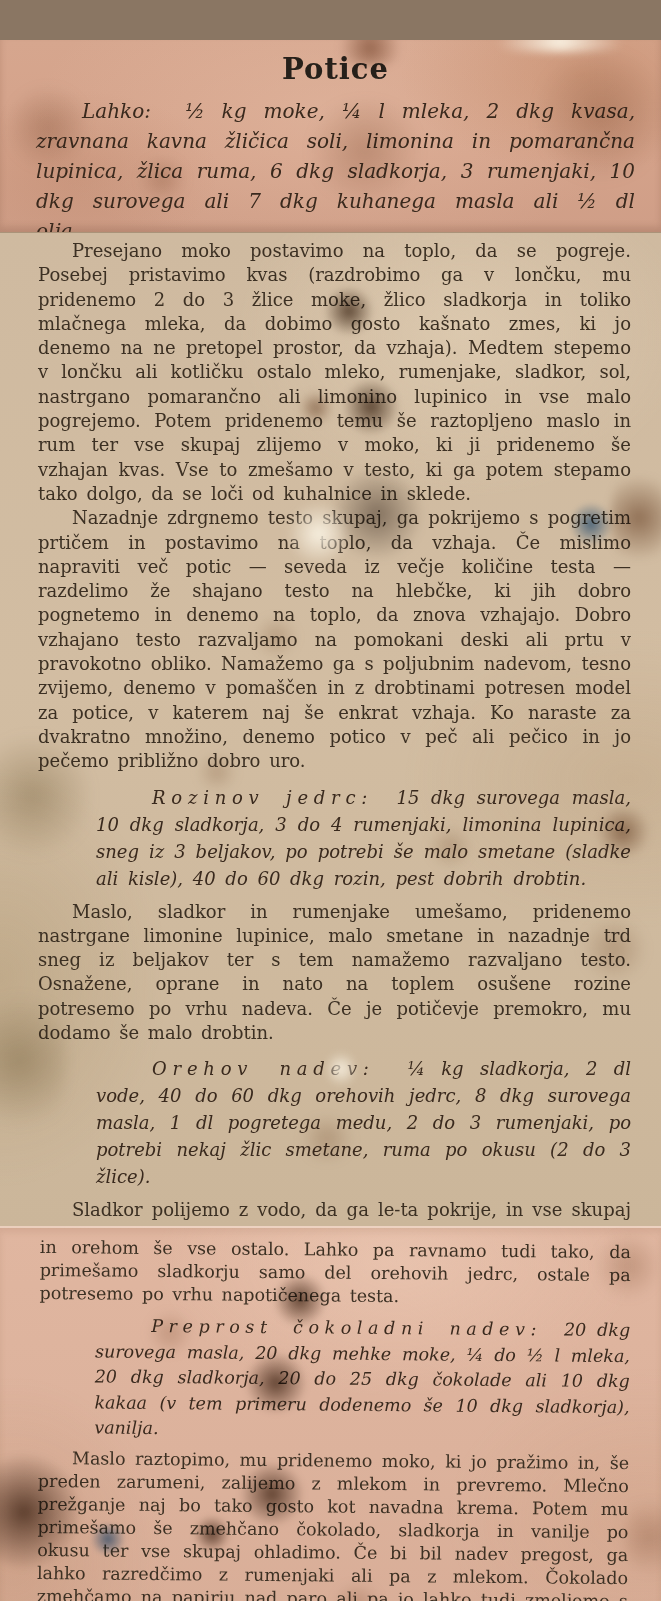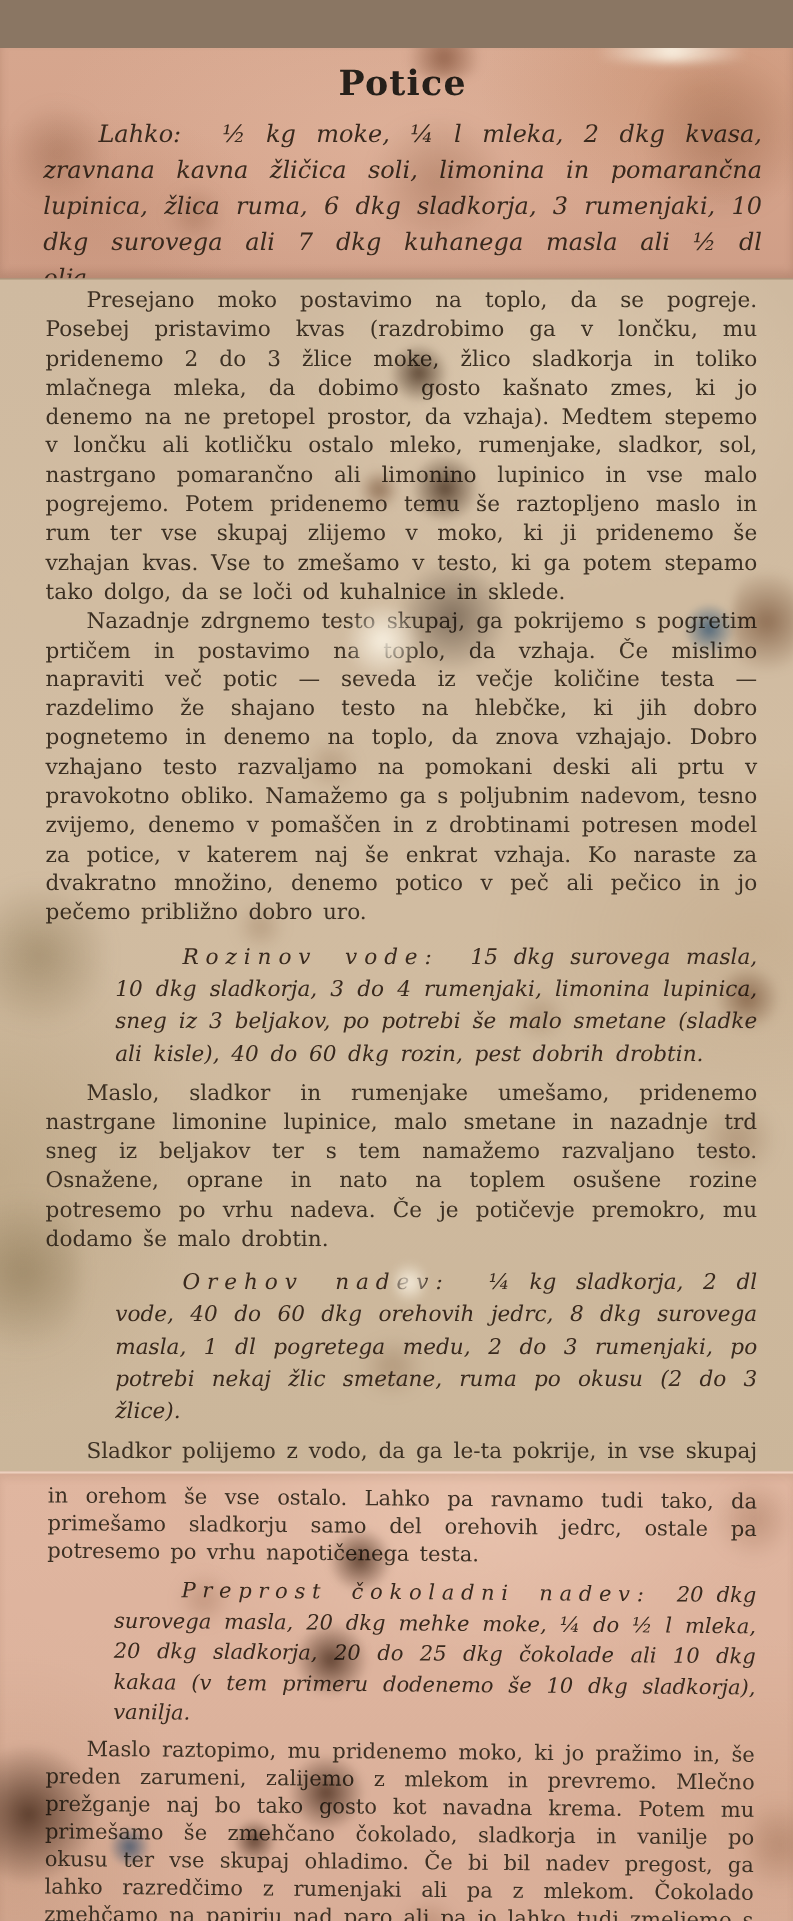--- a/index.html
+++ b/index.html
@@ -84,21 +84,21 @@
 
   <section class="strip strip-top">
     <h1 class="title">Potice</h1>
     <p class="dough"><span>Lahko:</span>&nbsp; <span>½ kg moke, ¼ l mleka, 2 dkg kvasa, zravnana kavna žličica soli, limonina in pomarančna lupinica, žlica ruma, 6 dkg sladkorja, 3 rumenjaki, 10 dkg surovega ali 7 dkg kuhanega masla ali ½ dl olja.</span></p>
   </section>
 
   <section class="strip strip-main">
     <p class="body-p">Presejano moko postavimo na toplo, da se pogreje. Posebej pristavimo kvas (razdrobimo ga v lončku, mu pridenemo 2 do 3 žlice moke, žlico sladkorja in toliko mlačnega mleka, da dobimo gosto kašnato zmes, ki jo denemo na ne pretopel prostor, da vzhaja). Medtem stepemo v lončku ali kotličku ostalo mleko, rumenjake, sladkor, sol, nastrgano pomarančno ali limonino lupinico in vse malo pogrejemo. Potem pridenemo temu še raztopljeno maslo in rum ter vse skupaj zlijemo v moko, ki ji pridenemo še vzhajan kvas. Vse to zmešamo v testo, ki ga potem stepamo tako dolgo, da se loči od kuhalnice in sklede.</p>
     <p class="body-p">Nazadnje zdrgnemo testo skupaj, ga pokrijemo s pogretim prtičem in postavimo na toplo, da vzhaja. Če mislimo napraviti več potic — seveda iz večje količine testa — razdelimo že shajano testo na hlebčke, ki jih dobro pognetemo in denemo na toplo, da znova vzhajajo. Dobro vzhajano testo razvaljamo na pomokani deski ali prtu v pravokotno obliko. Namažemo ga s poljubnim nadevom, tesno zvijemo, denemo v pomaščen in z drobtinami potresen model za potice, v katerem naj še enkrat vzhaja. Ko naraste za dvakratno množino, denemo potico v peč ali pečico in jo pečemo približno dobro uro.</p>
 
-    <p class="filling"><span class="spaced">Rozinov vode:</span>&nbsp; <span>15 dkg surovega masla, 10 dkg sladkorja, 3 do 4 rumenjaki, limonina lupinica, sneg iz 3 beljakov, po potrebi še malo smetane (sladke ali kisle), 40 do 60 dkg rozin, pest dobrih drobtin.</span></p>
+    <p class="filling"><span class="spaced">Rozinov jedrc:</span>&nbsp; <span>15 dkg surovega masla, 10 dkg sladkorja, 3 do 4 rumenjaki, limonina lupinica, sneg iz 3 beljakov, po potrebi še malo smetane (sladke ali kisle), 40 do 60 dkg rozin, pest dobrih drobtin.</span></p>
 
     <p class="body-p">Maslo, sladkor in rumenjake umešamo, pridenemo nastrgane limonine lupinice, malo smetane in nazadnje trd sneg iz beljakov ter s tem namažemo razvaljano testo. Osnažene, oprane in nato na toplem osušene rozine potresemo po vrhu nadeva. Če je potičevje premokro, mu dodamo še malo drobtin.</p>
 
     <p class="filling"><span class="spaced">Orehov nadev:</span>&nbsp; <span>¼ kg sladkorja, 2 dl vode, 40 do 60 dkg orehovih jedrc, 8 dkg surovega masla, 1 dl pogretega medu, 2 do 3 rumenjaki, po potrebi nekaj žlic smetane, ruma po okusu (2 do 3 žlice).</span></p>
 
     <p class="body-p">Sladkor polijemo z vodo, da ga le-ta pokrije, in vse skupaj prevremo; potem pridenemo temu zmlete orehe, potegnemo posodo na rob štedilnika ter primešamo sladkorju</p>
   </section>
 
   <section class="strip strip-low">
     <div class="tilt">

